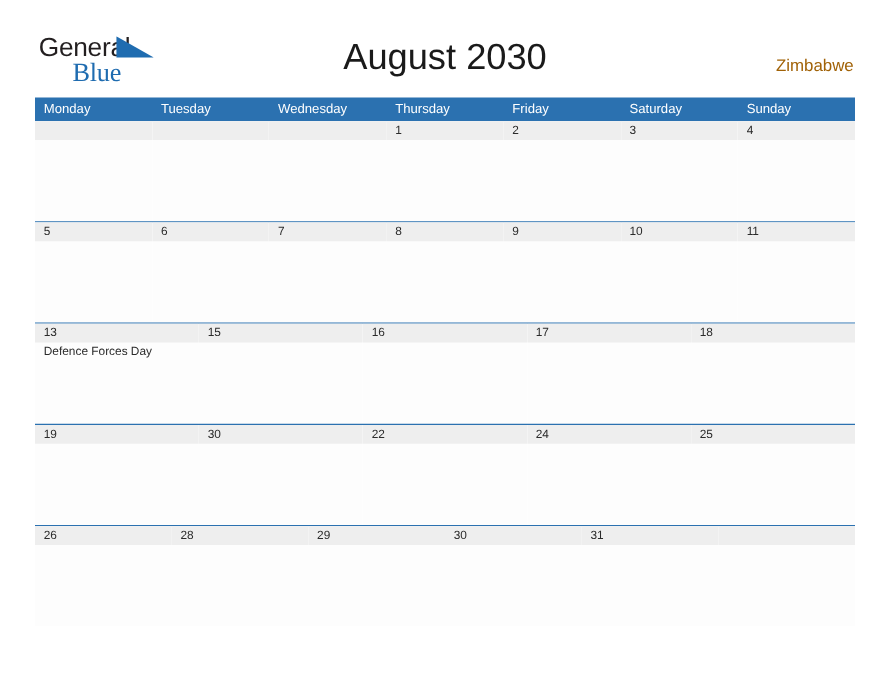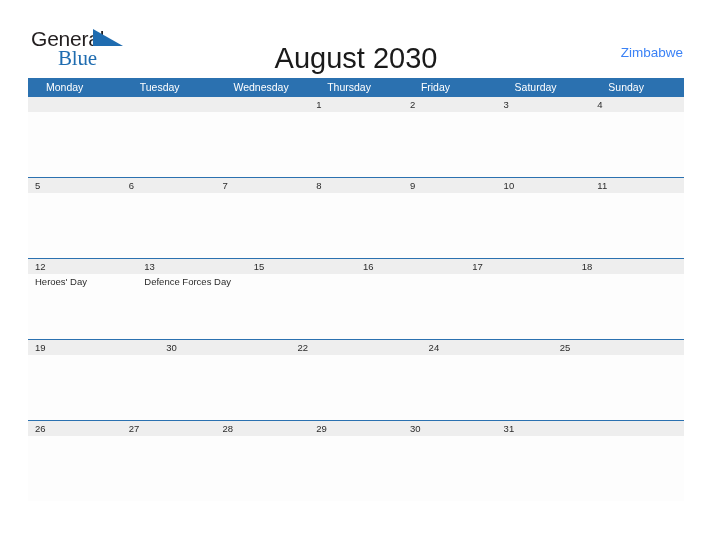--- a/index.html
+++ b/index.html
@@ -57,50 +57,50 @@
   .cal-title {
     position: absolute;
     left: 0;
     right: 0;
     top: 30px;
     text-align: center;
     font-size: 29px;
     color: #1a1a1a;
     font-family: "Liberation Sans", sans-serif;
     font-weight: normal;
-    margin: 12px;
+    margin: 0;
   }
 
   .cal-country {
     position: absolute;
     right: 29px;
     top: 45px;
     font-size: 13.5px;
-    color: #3b82f6;
+    color: #a16207;
   }
 
   
   .calendar {
     position: absolute;
     left: 28px;
     top: 78px;
     width: 656px;
   }
 
   .weekday-row {
     display: flex;
     background: #2b71b0;
     height: 18px;
   }
   .weekday-cell {
     flex: 1 1 0;
     color: #ffffff;
     font-size: 10.5px;
     line-height: 18px;
-    padding-left: 18px;
+    padding-left: 7px;
     box-sizing: border-box;
     white-space: nowrap;
   }
 
   .week-row {
     position: relative;
     height: 81px;
     border-top: 1.5px solid #2b71b0;
     box-sizing: border-box;
   }
@@ -250,25 +250,20 @@
         <div class="daynum">11</div>
         <div class="event"></div>
       </div>
     </div>
   </div>
 
   <div class="week-row">
     <div class="day-band">
       <div class="day-cell">
         <div class="daynum-strip"></div>
-        <div class="daynum">12</div>
-        <div class="event">Heroes' Day</div>
-      </div>
-      <div class="day-cell">
-        <div class="daynum-strip"></div>
         <div class="daynum">13</div>
         <div class="event">Defence Forces Day</div>
       </div>
       <div class="day-cell">
         <div class="daynum-strip"></div>
         <div class="daynum">15</div>
         <div class="event"></div>
       </div>
       <div class="day-cell">
         <div class="daynum-strip"></div>
@@ -320,25 +315,20 @@
 
   <div class="week-row">
     <div class="day-band">
       <div class="day-cell">
         <div class="daynum-strip"></div>
         <div class="daynum">26</div>
         <div class="event"></div>
       </div>
       <div class="day-cell">
         <div class="daynum-strip"></div>
-        <div class="daynum">27</div>
-        <div class="event"></div>
-      </div>
-      <div class="day-cell">
-        <div class="daynum-strip"></div>
         <div class="daynum">28</div>
         <div class="event"></div>
       </div>
       <div class="day-cell">
         <div class="daynum-strip"></div>
         <div class="daynum">29</div>
         <div class="event"></div>
       </div>
       <div class="day-cell">
         <div class="daynum-strip"></div>

